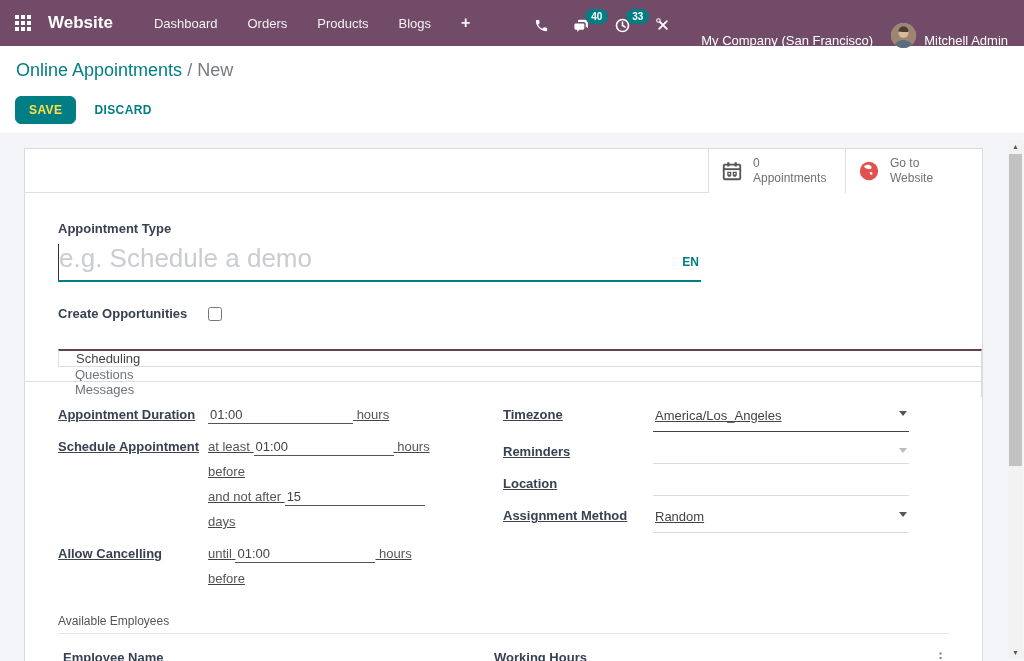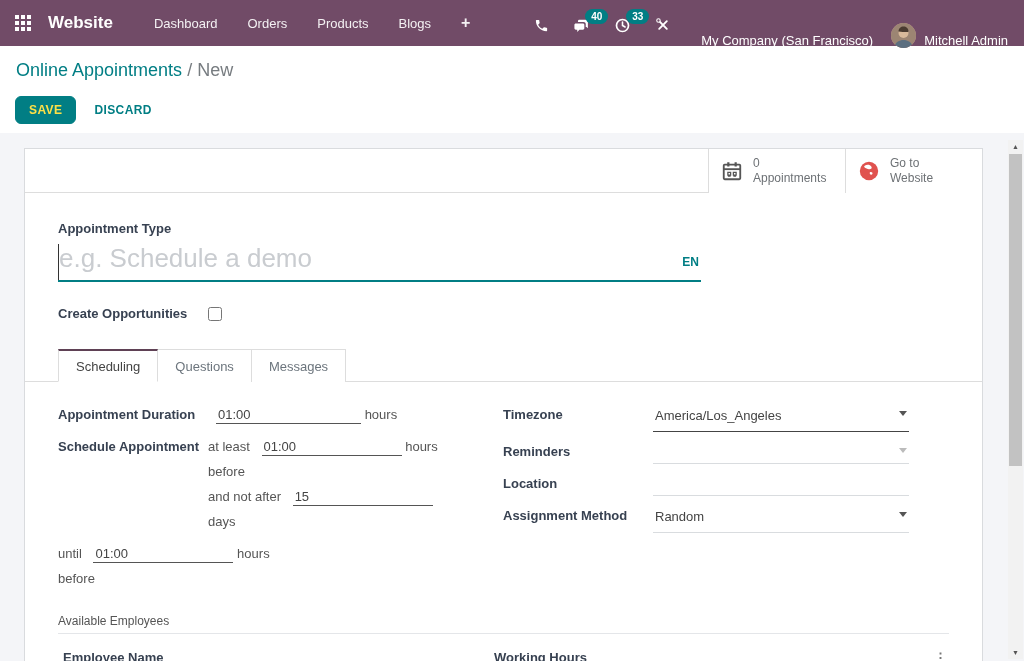--- a/index.html
+++ b/index.html
@@ -62,37 +62,37 @@
   .text-cursor { position:absolute; left:0; top:3px; width:1px; height:36px; background:#333; }
   .lang-tag { position:absolute; right:2px; top:14px; font-size:12px; color:#017e84;
     font-weight:bold; cursor:pointer; }
 
   .opp-row { display:flex; align-items:center; margin-bottom:28px; }
   .opp-row .fld-label { width:150px; }
   .opp-row input[type=checkbox] { width:14px; height:14px; cursor:pointer; }
 
   
   .tabs { margin:0 -33px; padding-left:33px; border-bottom:1px solid #ddd;
-    display:flex; height:33px; }
+    display:flex; height:33px;flex-direction:column; }
   .tab { font-size:13px; padding:0 17px; display:flex; align-items:center; cursor:pointer;
     border:1px solid #ddd; border-bottom:none; color:#6c757d; background:#fff;
     margin-bottom:-1px; position:relative; }
   .tab + .tab { border-left:none; }
   .tab.active { color:#444; border-top:2px solid #5f4155; border-bottom:1px solid #fff; }
 
   
-  .tab-content { display:flex; padding-top:20px; }
+  .tab-content { display:flex; padding-top:20px;text-decoration:underline; }
   .col-left { width:445px; }
   .col-right { width:420px; }
   .frow { display:flex; margin-bottom:7px; line-height:25px; font-size:13px; }
   .frow .fld-label { width:150px; flex:none; line-height:25px; }
   .ctrl { font-size:13px; color:#444; }
   .inline-input { border:none; border-bottom:1px solid #555; outline:none; font-size:13px;
     color:#444; width:145px; padding:1px 2px; font-family:"Liberation Sans", sans-serif;
-    background:transparent;margin-left:8px; }
+    background:transparent; }
   .inline-input.w140 { width:140px; }
   .muted-txt { color:#555; }
   .sel { position:relative; width:256px; border-bottom:1px solid #d9dcdf;
     padding:1px 2px 3px 2px; min-height:22px; cursor:pointer; }
   .sel.dark { border-bottom-color:#444; }
   .caret { position:absolute; right:2px; top:9px; width:0; height:0;
     border-left:4px solid transparent; border-right:4px solid transparent;
     border-top:5px solid #555; }
   .caret.light { border-top-color:#bbb; }
 
@@ -276,20 +276,21 @@
               </div>
               <div class="muted-txt">before</div>
               <div>
                 <span class="muted-txt">and not after</span>
                 <input class="inline-input w140" value="15" style="">
               </div>
               <div class="muted-txt">days</div>
             </div>
           </div>
           <div class="frow">
+            <div class="fld-label">Allow Cancelling</div>
             <div class="ctrl">
               <div>
                 <span class="muted-txt">until</span>
                 <input class="inline-input w140" value="01:00" style="">
                 <span class="muted-txt">hours</span>
               </div>
               <div class="muted-txt">before</div>
             </div>
           </div>
         </div>

